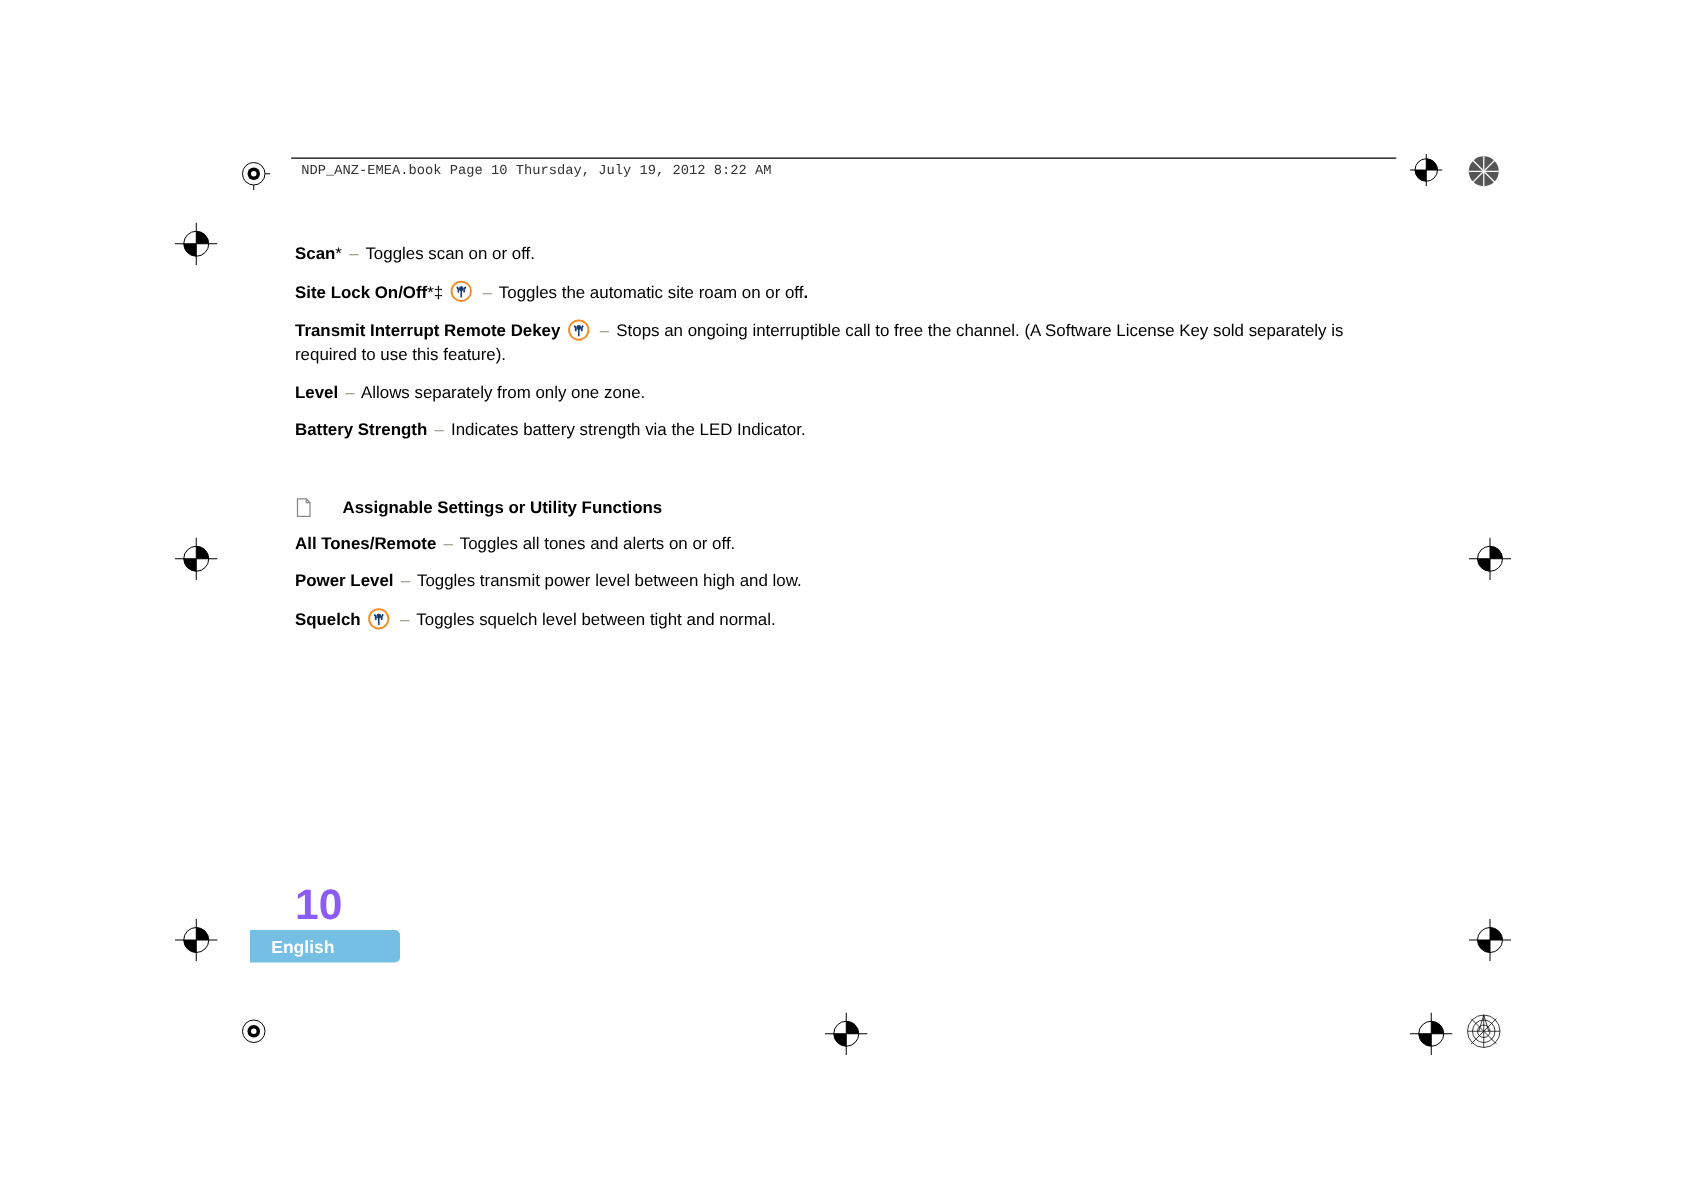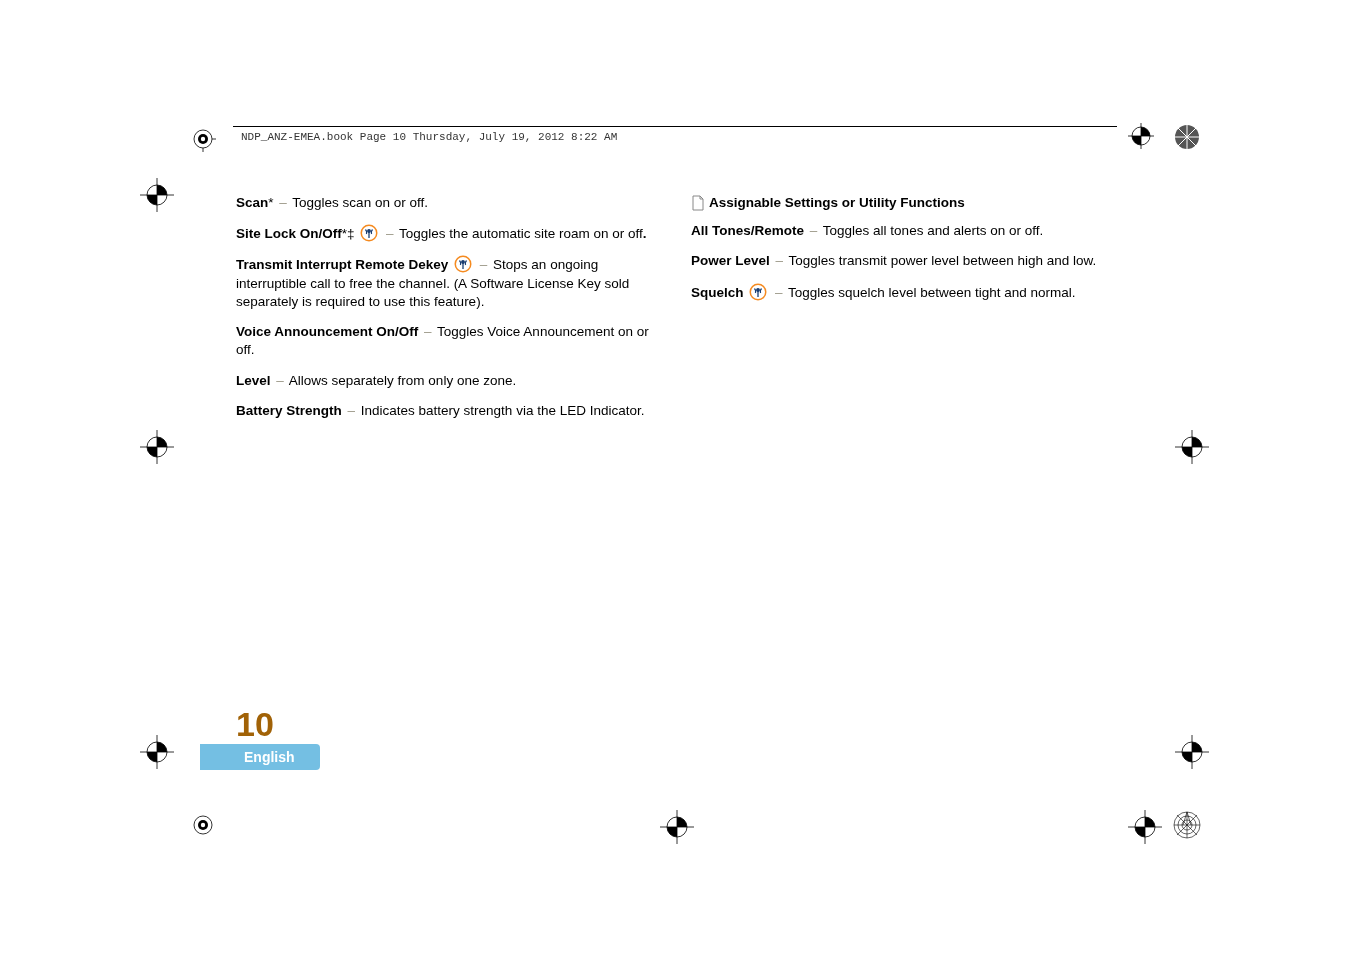--- a/index.html
+++ b/index.html
@@ -48,39 +48,40 @@
     font-family: Liberation Mono, monospace;
   }
 
   .content {
     position: absolute;
     top: 194px;
     left: 236px;
     width: 878px;
     display: flex;
     gap: 32px;
+    flex-direction: column;
   }
   .col {
     flex: 1;
     font-size: 13.5px;
     line-height: 1.35;
   }
   .col p { margin-bottom: 12px; }
   .bold { font-weight: 700; }
   .dash { color: #9a9686; margin: 0 2px; }
   .footnotes {
     text-align: right;
     font-style: italic;
     font-size: 12.5px;
     margin-top: 4px;
   }
   .section-title-row {
     display: flex;
     align-items: center;
-    gap: 4px;
+    gap: 24px;
     margin-bottom: 10px;
   }
   .page-icon svg { width: 14px; height: 16px; display: block; }
 
   .orange-badge {
     display: inline-flex;
     align-items: center;
     justify-content: center;
     width: 18px;
     height: 18px;
@@ -88,35 +89,35 @@
     margin: 0 2px;
   }
   .orange-badge svg { width: 18px; height: 18px; }
 
   .page-number {
     position: absolute;
     left: 236px;
     top: 705px;
     font-size: 34px;
     font-weight: 700;
-    color: #a16207;
+    color: #8b5cf6;
   }
   .lang-tab {
     position: absolute;
     left: 200px;
     top: 744px;
     width: 120px;
     height: 26px;
     background: #74bfe3;
     color: #fff;
     font-size: 14px;
     font-weight: 700;
     display: flex;
     align-items: center;
-    padding-left: 44px;
+    padding-left: 17px;
     border-top-right-radius: 4px;
     border-bottom-right-radius: 4px;
     text-align: center;
   }
 </style>
 </head>
 <body>
 
 <div class="reg-mark" style="left:190px; top:126px;">
   <svg viewBox="0 0 26 26">
@@ -271,23 +272,20 @@
               <circle cx="9" cy="7" r="1.3"></circle>
               <line x1="9" y1="8" x2="9" y2="14"></line>
               <path d="M5.5 5.5 A4.5 4.5 0 0 1 6.5 10" fill="none"></path>
               <path d="M12.5 5.5 A4.5 4.5 0 0 0 11.5 10" fill="none"></path>
             </g>
           </svg>
       </span>
       <span class="dash">–</span><span> Stops an ongoing interruptible call to free the channel. (A Software License Key sold separately is required to use this feature).</span>
     </p>
     <p>
-      <span class="bold">Voice Announcement On/Off</span> <span class="dash">–</span><span> Toggles Voice Announcement on or off.</span>
-    </p>
-    <p>
       <span class="bold">Level</span> <span class="dash">–</span><span> Allows separately from only one zone.</span>
     </p>
     <p>
       <span class="bold">Battery Strength</span> <span class="dash">–</span><span> Indicates battery strength via the LED Indicator.</span>
     </p>
   </div>
 
   <div class="col">
     <div class="section-title-row">
       <span class="page-icon">

